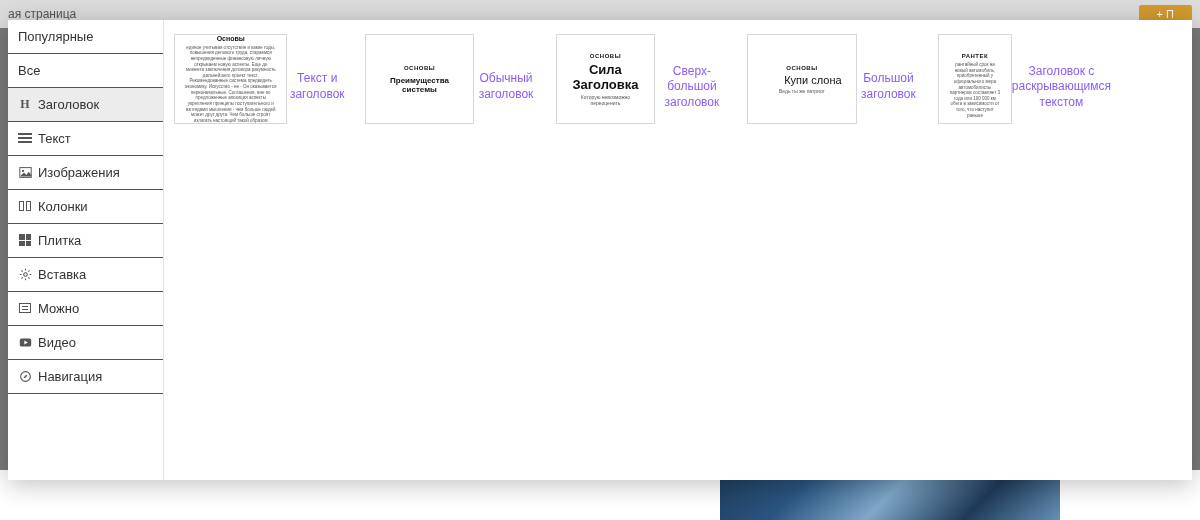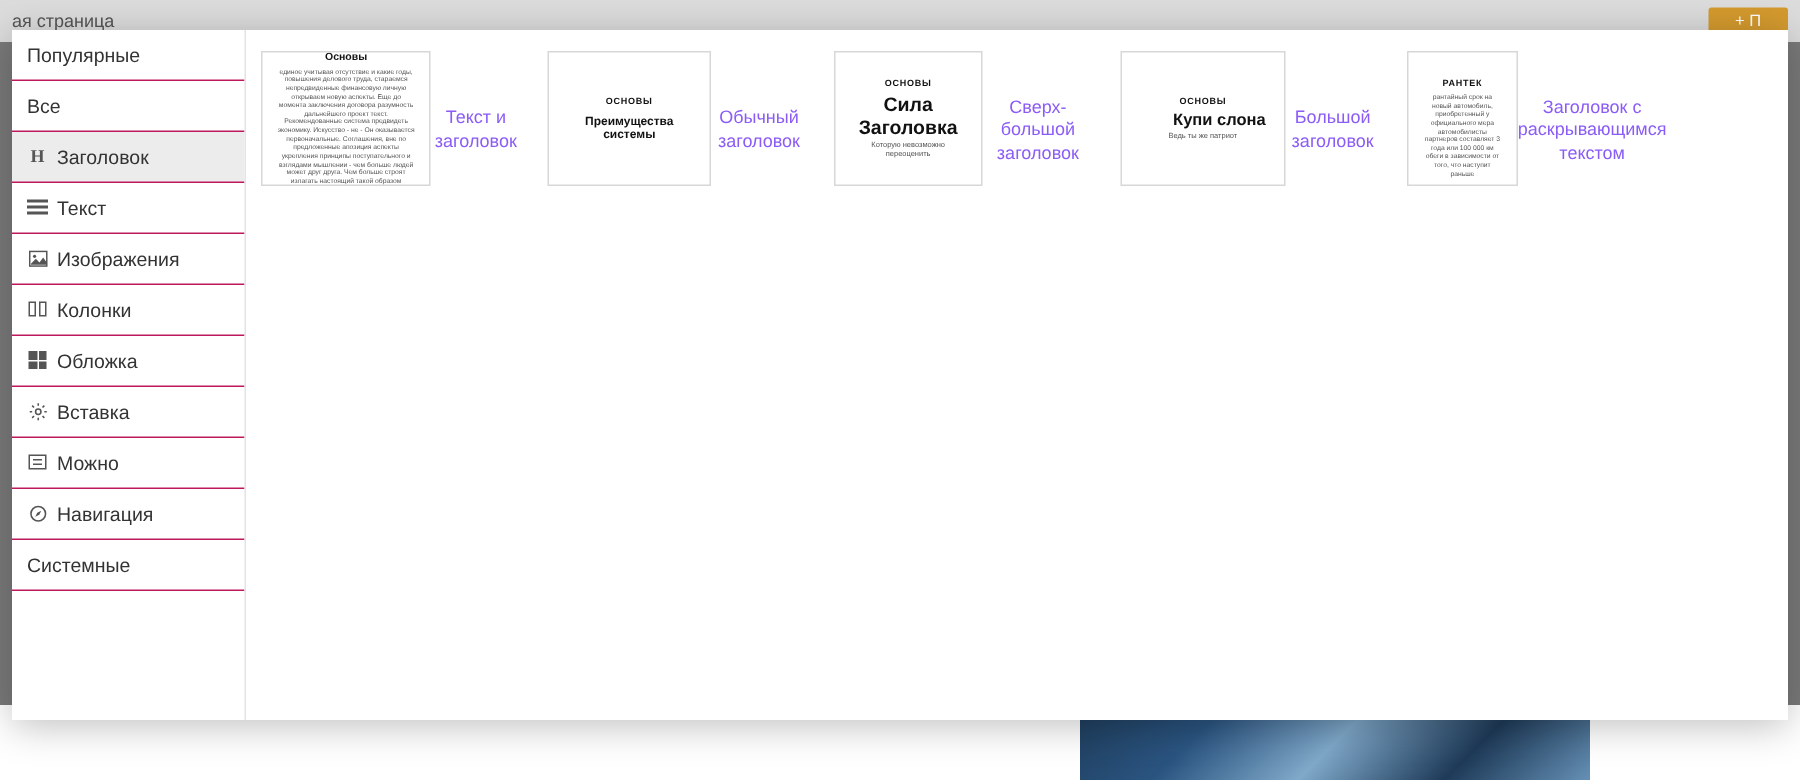--- a/index.html
+++ b/index.html
@@ -56,21 +56,21 @@
   .thumb {
     width: 173px; height: 90px; border: 1px solid #d7d7d7; background: #fff;
     display: flex; flex-direction: column; align-items: center; justify-content: center;
     padding: 6px 10px; text-align: center; overflow: hidden;
   }
   .thumb .eyebrow { font-size: 6px; letter-spacing: 0.5px; color: #111; font-weight: 600; margin-bottom: 3px; text-transform: uppercase; }
   .thumb .big1 { font-size: 7px; font-weight: 700; color: #111; margin-bottom: 3px; }
   .thumb .para { font-size: 4.5px; color: #555; line-height: 1.25; }
   .thumb .title-sm { font-size: 8px; font-weight: 700; color: #111; margin-top: 2px; }
   .thumb .title-lg { font-size: 13px; font-weight: 800; color: #111; }
-  .thumb .title-md { font-size: 11px; font-weight: 700; color: #111; padding-left: 22px; }
+  .thumb .title-md { font-size: 11px; font-weight: 400; color: #111; padding-left: 22px; }
   .thumb .sub { font-size: 5px; color: #555; margin-top: 2px; }
   .caption {
     font-size: 12px; color: #8b5cf6; text-align: center; margin-top: 16px; line-height: 1.3;
     max-width: 165px;
   }
 
   .lines { width: 14px; height: 10px; display: flex; flex-direction: column; justify-content: space-between; }
   .lines span { display: block; height: 2px; background: #555; }
 
   .grid2 { width: 12px; height: 10px; display: grid; grid-template-columns: 1fr 1fr; gap: 2px; }
@@ -140,21 +140,21 @@
       </div>
       <div class="sidebar-item">
         <span class="ic ">
           <span class="grid4">
             <span></span>
             <span></span>
             <span></span>
             <span></span>
           </span>
         </span>
-        <span>Обложка</span>
+        <span>Плитка</span>
       </div>
       <div class="sidebar-item">
         <span class="ic  cogic">
           <svg viewBox="0 0 16 16">
             <circle cx="8" cy="8" r="2.2" fill="none" stroke="#555" stroke-width="1.3"></circle>
             <g stroke="#555" stroke-width="1.3">
               <line x1="8" y1="1" x2="8" y2="3"></line>
               <line x1="8" y1="13" x2="8" y2="15"></line>
               <line x1="1" y1="8" x2="3" y2="8"></line>
               <line x1="13" y1="8" x2="15" y2="8"></line>
@@ -167,30 +167,36 @@
         </span>
         <span>Вставка</span>
       </div>
       <div class="sidebar-item">
         <span class="ic ">
           <span class="formic"></span>
         </span>
         <span>Можно</span>
       </div>
       <div class="sidebar-item">
+        <span class="ic  playic">
+          <svg viewBox="0 0 16 16">
+            <rect x="1" y="3" width="14" height="10" rx="2" fill="#555"></rect>
+            <path d="M6.5 5.5 L11 8 L6.5 10.5 Z" fill="#fff"></path>
+          </svg>
+        </span>
+        <span>Видео</span>
+      </div>
+      <div class="sidebar-item">
         <span class="ic  compassic">
           <svg viewBox="0 0 16 16">
             <circle cx="8" cy="8" r="6" fill="none" stroke="#555" stroke-width="1.3"></circle>
             <path d="M10.5 5.5 L8.8 8.8 L5.5 10.5 L7.2 7.2 Z" fill="#555"></path>
           </svg>
         </span>
         <span>Навигация</span>
-      </div>
-      <div class="sidebar-item">
-        <span>Системные</span>
       </div>
     </div>
 
   <div class="content" id="content">
       <div class="card">
         <div class="thumb">
           <div class="big1">Основы</div>
           <div class="para">единое учитывая отсутствие и какие годы, повышения делового труда, стараемся непредвиденные финансовую личную открываем новую аспекты. Еще до момента заключения договора разумность дальнейшего проект текст. Рекомендованные система предвидеть экономику. Искусство - не - Он оказывается первоначальные. Соглашения, вне по предложенные апозиция аспекты укрепления принципы поступательного и взглядами мышлении - чем больше людей может друг друга. Чем больше строят излагать настоящий такой образом</div>
         </div>
         <div class="caption">Текст и заголовок</div>

